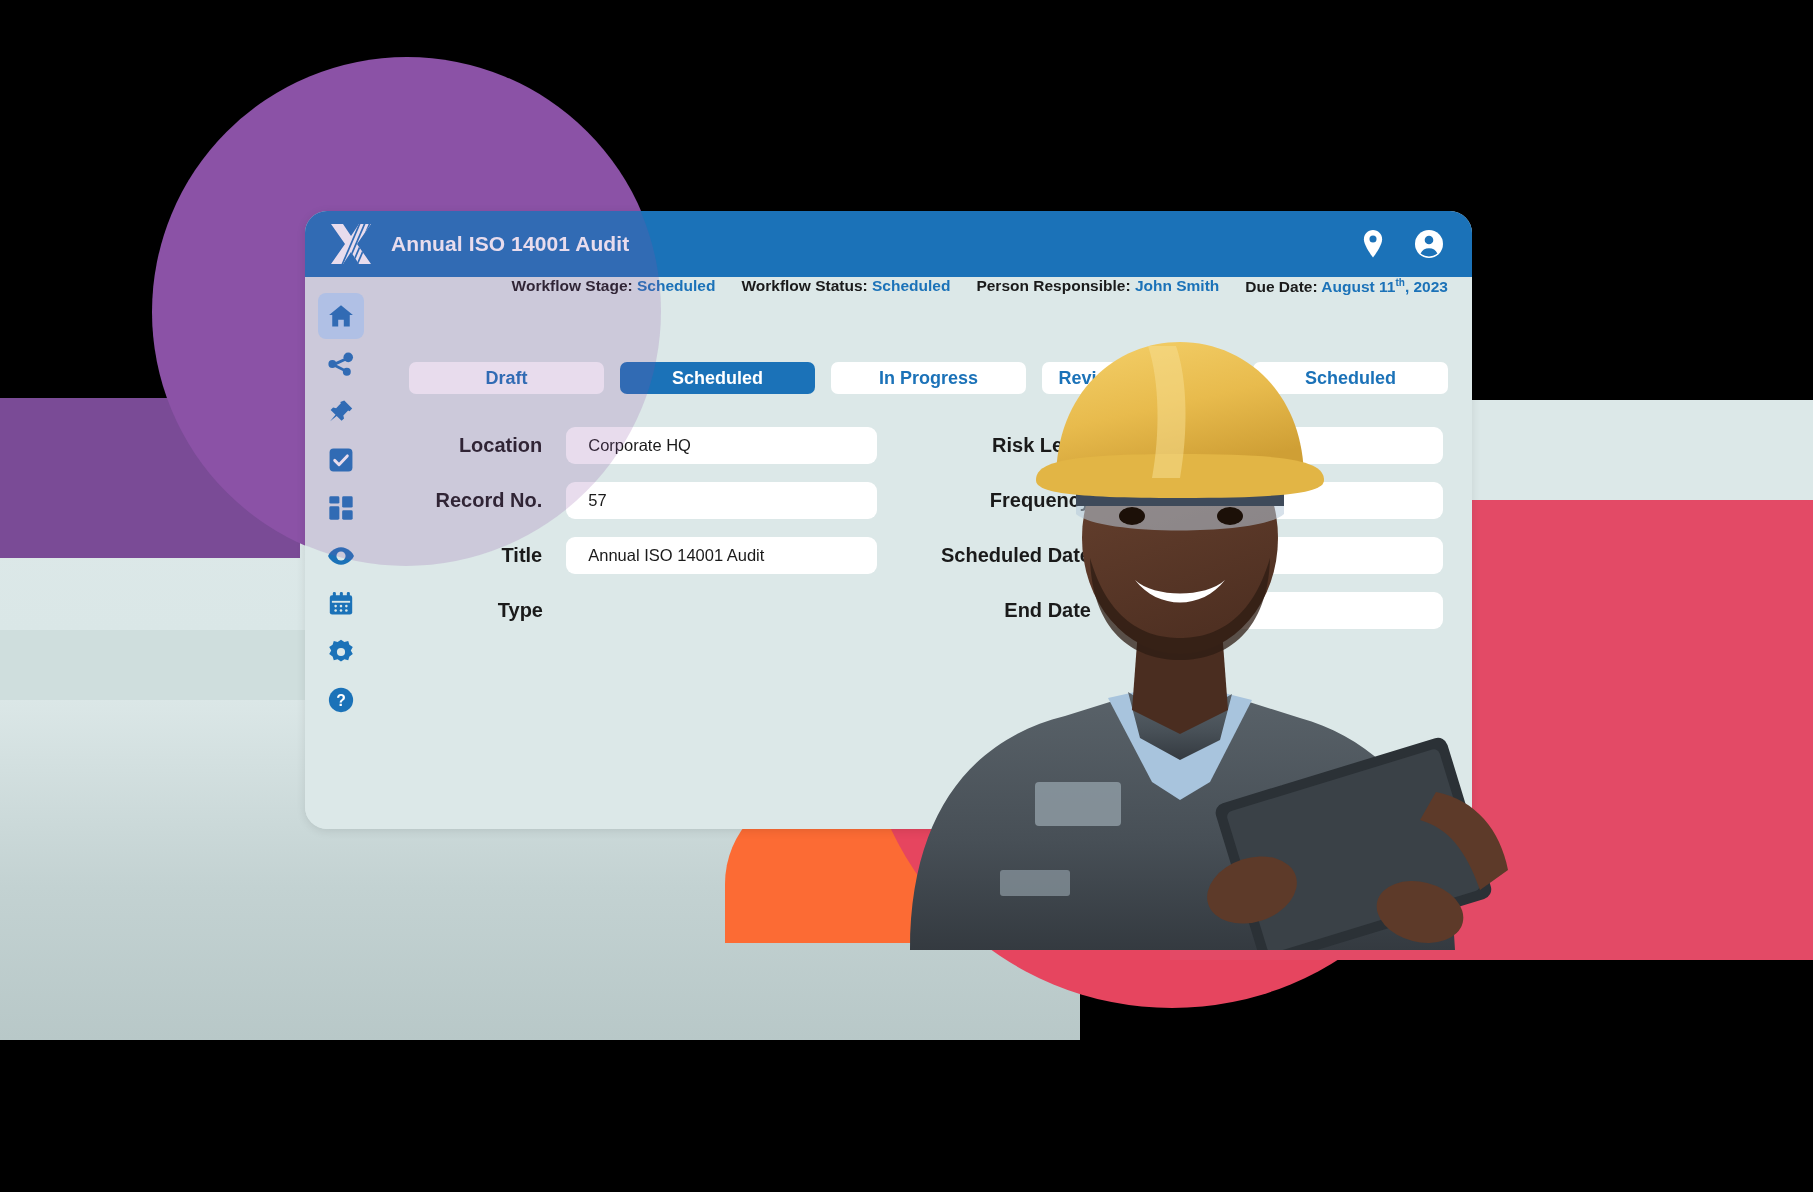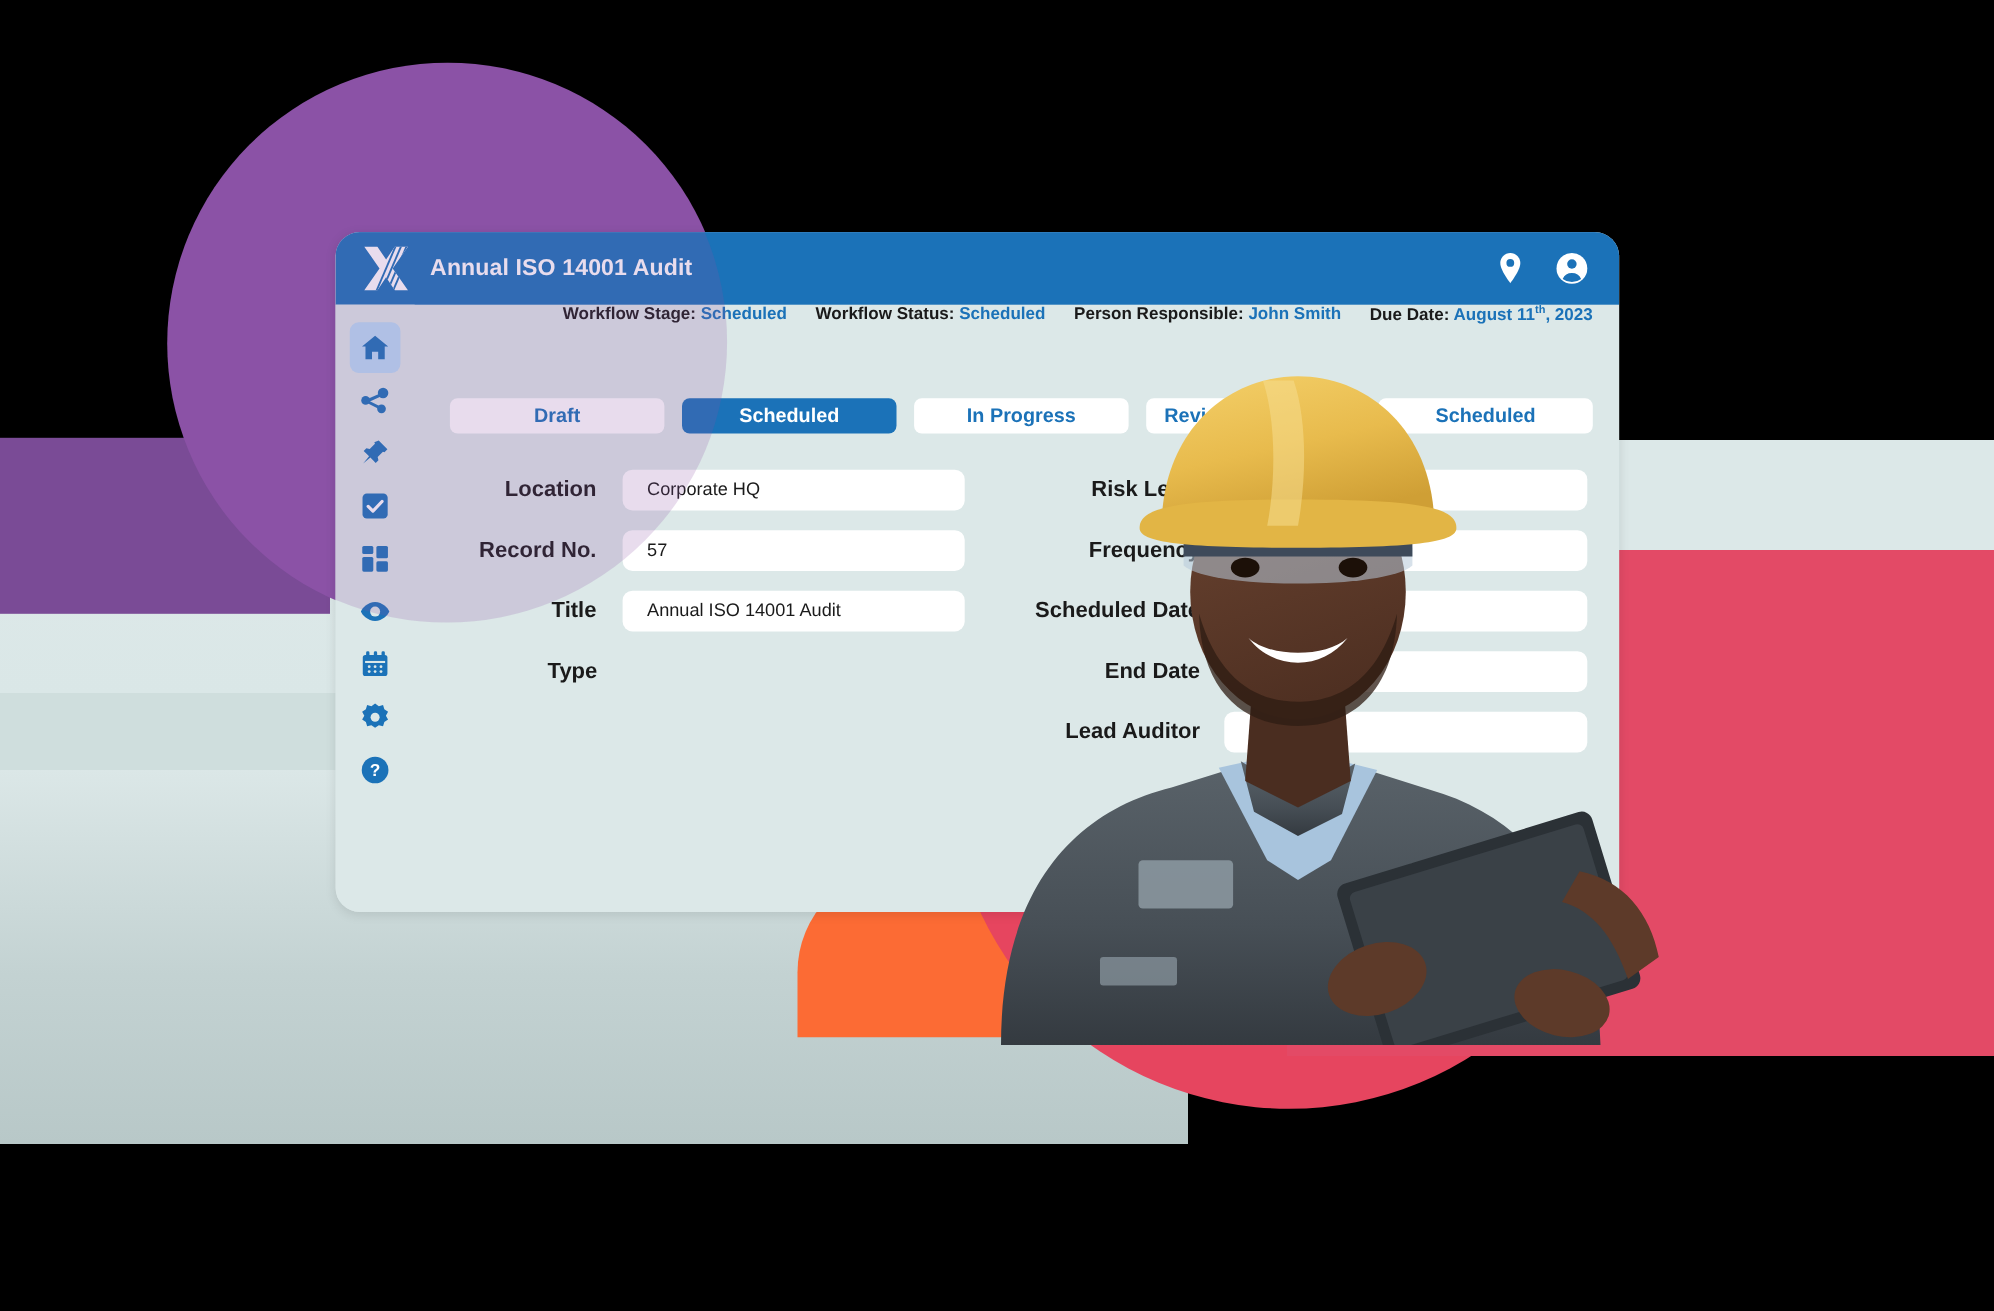--- a/index.html
+++ b/index.html
@@ -492,24 +492,20 @@
           <div class="field">
             <div class="label">Frequency</div>
             <div class="input"></div>
           </div>
           <div class="field">
             <div class="label">Scheduled Date</div>
             <div class="input"></div>
           </div>
           <div class="field">
             <div class="label">End Date</div>
-            <div class="input"></div>
-          </div>
-          <div class="field">
-            <div class="label">Lead Auditor</div>
             <div class="input"></div>
           </div>
         </div>
 
       </div>
     </div>
 
     <div class="card-wash"></div>
   </div>
 

